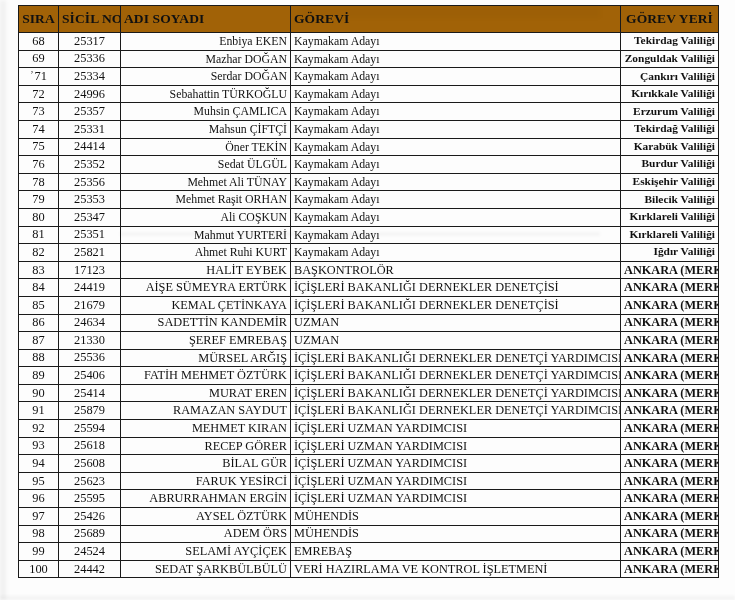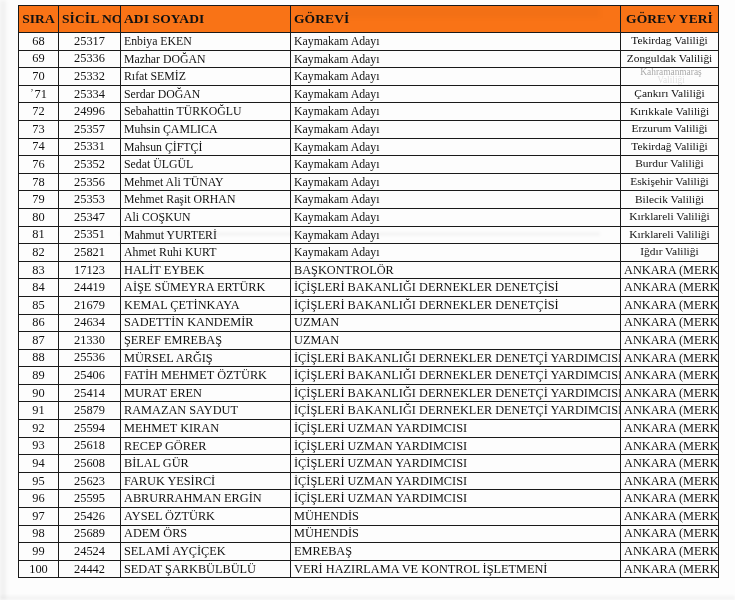--- a/index.html
+++ b/index.html
@@ -53,32 +53,32 @@
   col.c-ad      { width: 170px; }
   col.c-gorev   { width: 330px; }
   col.c-yer     { width: 98px; }
 
   thead th {
     height: 26px;
     font-weight: bold;
     font-size: 13.5px;
     letter-spacing: 0.1px;
     text-align: center;
-    background: #f97316;
+    background: #a16207;
   }
   thead th.left-head { text-align: left; }
 
   tbody tr { height: 16.6px; }
   tbody td { height: 16.6px; font-size: 12.4px; }
 
   td.sira   { text-align: center; }
   td.sicil  { text-align: center; }
-  td.ad     { text-align: left; padding-left: 4px; margin-top: 35px; }
+  td.ad     { text-align: right; padding-left: 4px; margin-top: 35px; }
   td.gorev  { text-align: left; padding-left: 4px; }
-  td.yer    { text-align: center; padding-left: 3px; font-size: 11.6px; }
+  td.yer    { text-align: right; padding-left: 3px; font-size: 11.6px; font-weight: bold; }
 
   
   tr.style-mixed td.ad,
   tr.style-mixed td.gorev { font-size: 11.8px; }
   tr.style-mixed td.yer { font-size: 11.4px; }
 
   
   tr.style-caps td.ad,
   tr.style-caps td.gorev,
   tr.style-caps td.yer { font-size: 12.3px; }
@@ -172,29 +172,20 @@
             <td class="yer">Tekirdag Valiliği</td>
           </tr>
           <tr class="style-mixed">
             <td class="sira">69</td>
             <td class="sicil">25336</td>
             <td class="ad">Mazhar DOĞAN</td>
             <td class="gorev">Kaymakam Adayı</td>
             <td class="yer">Zonguldak Valiliği</td>
           </tr>
           <tr class="style-mixed">
-            <td class="sira">70</td>
-            <td class="sicil">25332</td>
-            <td class="ad">Rıfat SEMİZ</td>
-            <td class="gorev">Kaymakam Adayı</td>
-            <td class="yer faded">
-              <span class="fade-inner"><span>Kahramanmaraş</span><span class="l2">Valiliği</span></span>
-            </td>
-          </tr>
-          <tr class="style-mixed">
             <td class="sira"><span class="artifact-tick">’</span>71</td>
             <td class="sicil">25334</td>
             <td class="ad">Serdar DOĞAN</td>
             <td class="gorev">Kaymakam Adayı</td>
             <td class="yer">Çankırı Valiliği</td>
           </tr>
           <tr class="style-mixed">
             <td class="sira">72</td>
             <td class="sicil">24996</td>
             <td class="ad">Sebahattin TÜRKOĞLU</td>
@@ -207,20 +198,27 @@
             <td class="ad">Muhsin ÇAMLICA</td>
             <td class="gorev">Kaymakam Adayı</td>
             <td class="yer">Erzurum Valiliği</td>
           </tr>
           <tr class="style-mixed">
             <td class="sira">74</td>
             <td class="sicil">25331</td>
             <td class="ad">Mahsun ÇİFTÇİ</td>
             <td class="gorev">Kaymakam Adayı</td>
             <td class="yer">Tekirdağ Valiliği</td>
+          </tr>
+          <tr class="style-mixed">
+            <td class="sira">75</td>
+            <td class="sicil">24414</td>
+            <td class="ad">Öner TEKİN</td>
+            <td class="gorev">Kaymakam Adayı</td>
+            <td class="yer">Karabük Valiliği</td>
           </tr>
           <tr class="style-mixed">
             <td class="sira">76</td>
             <td class="sicil">25352</td>
             <td class="ad">Sedat ÜLGÜL</td>
             <td class="gorev">Kaymakam Adayı</td>
             <td class="yer">Burdur Valiliği</td>
           </tr>
           <tr class="style-mixed">
             <td class="sira">78</td>

